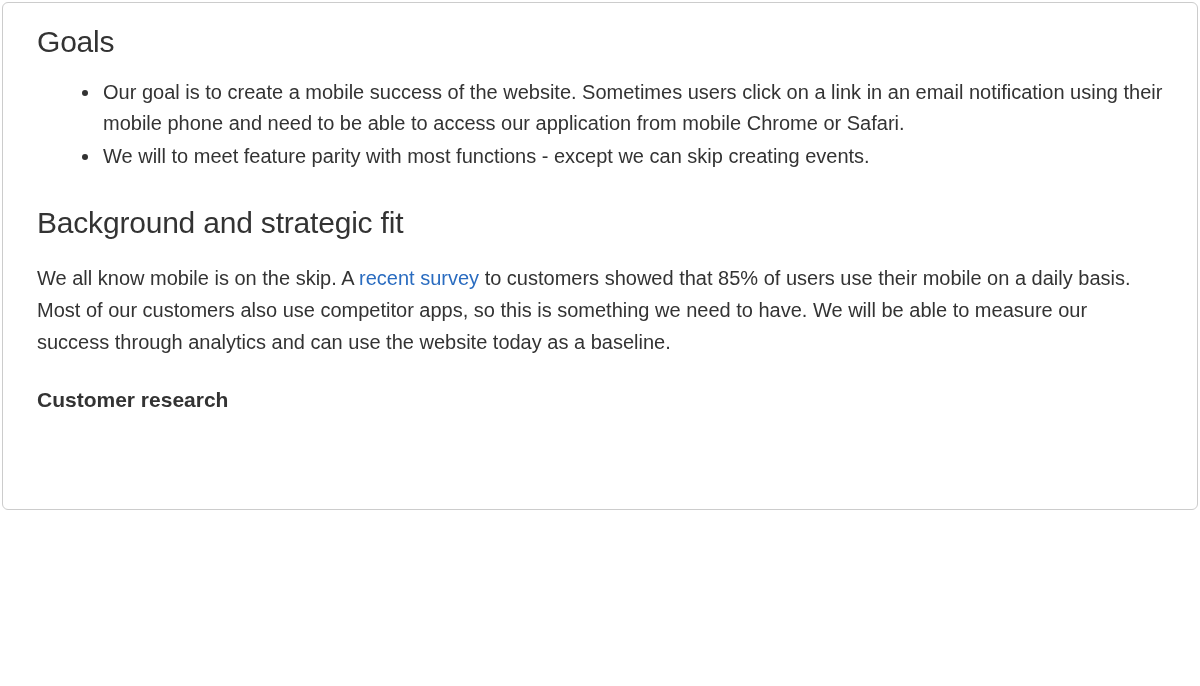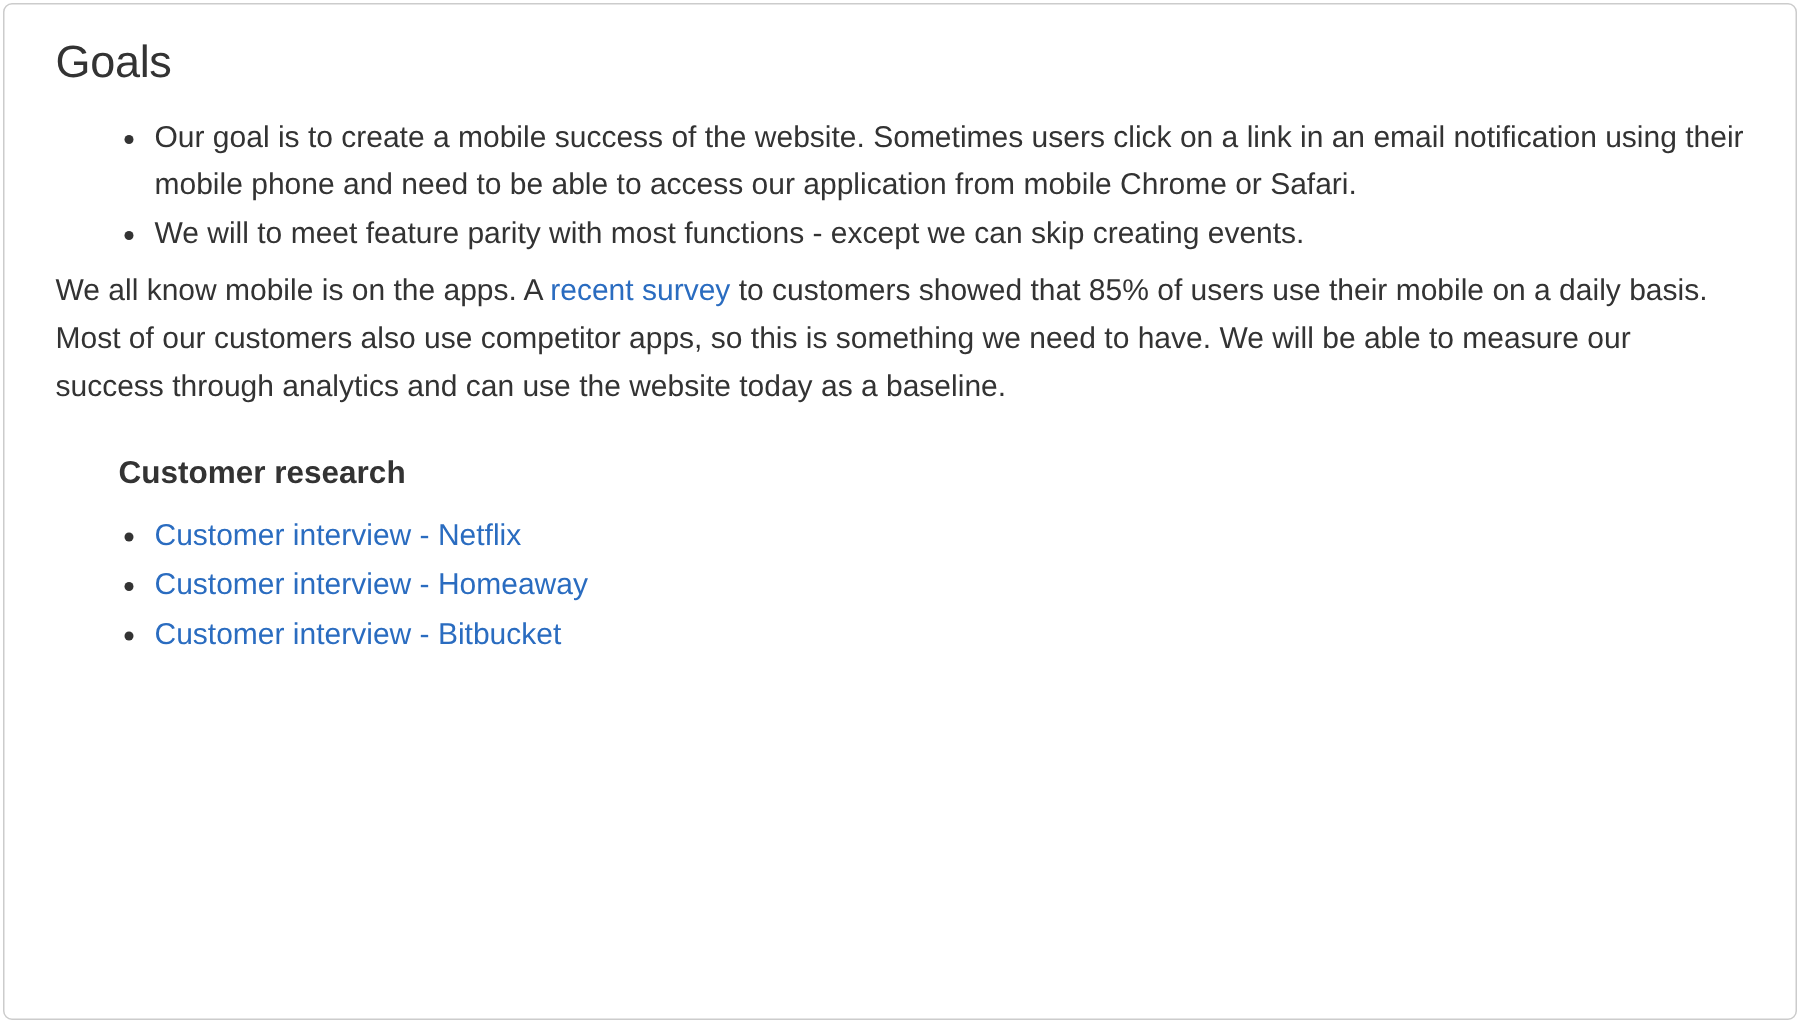--- a/index.html
+++ b/index.html
@@ -11,42 +11,41 @@
       font-family: -apple-system, BlinkMacSystemFont, "Segoe UI", Helvetica, Arial, sans-serif;
       background: #ffffff;
       color: #333333;
       width: 1200px;
       height: 686px;
     }
     .doc-container {
       border: 1px solid #cccccc;
       border-radius: 6px;
       width: 1196px;
-      height: 678px;
+      height: 508px;
       margin: 2px;
       padding: 22px 34px 22px 34px;
     }
     h2 {
       font-size: 30px;
       font-weight: 400;
       color: #333333;
       margin-bottom: 18px;
       letter-spacing: -0.2px;
     }
     h2.section-two {
       margin-top: 34px;
       margin-bottom: 22px;
     }
     h3 {
       font-size: 21px;
       font-weight: 700;
       color: #333333;
       margin-top: 30px;
       margin-bottom: 14px;
-      margin-left: 42px;
     }
     ul {
       list-style: disc;
       padding-left: 64px;
       margin-bottom: 6px;
     }
     li {
       font-size: 20px;
       line-height: 1.55;
       color: #333333;
@@ -72,26 +71,22 @@
 
 <div class="doc-container">
 
   <h2>Goals</h2>
 
   <ul>
     <li>Our goal is to create a mobile success of the website. Sometimes users click on a link in an email notification using their mobile phone and need to be able to access our application from mobile Chrome or Safari.</li>
     <li>We will to meet feature parity with most functions - except we can skip creating events.</li>
   </ul>
 
+  <h2 class="section-two">Background and strategic fit</h2>
 
   <p class="body-paragraph">
-    <span>We all know mobile is on the apps. A </span><a href="#" class="inline-link">recent survey</a><span> to customers showed that 85% of users use their mobile on a daily basis. Most of our customers also use competitor apps, so this is something we need to have. We will be able to measure our success through analytics and can use the website today as a baseline.</span>
+    <span>We all know mobile is on the skip. A </span><a href="#" class="inline-link">recent survey</a><span> to customers showed that 85% of users use their mobile on a daily basis. Most of our customers also use competitor apps, so this is something we need to have. We will be able to measure our success through analytics and can use the website today as a baseline.</span>
   </p>
 
   <h3>Customer research</h3>
 
-  <ul class="research-list">
-    <li><a href="#">Customer interview - Netflix</a></li>
-    <li><a href="#">Customer interview - Homeaway</a></li>
-    <li><a href="#">Customer interview - Bitbucket</a></li>
-  </ul>
 
 </div>
 
 </body></html>

